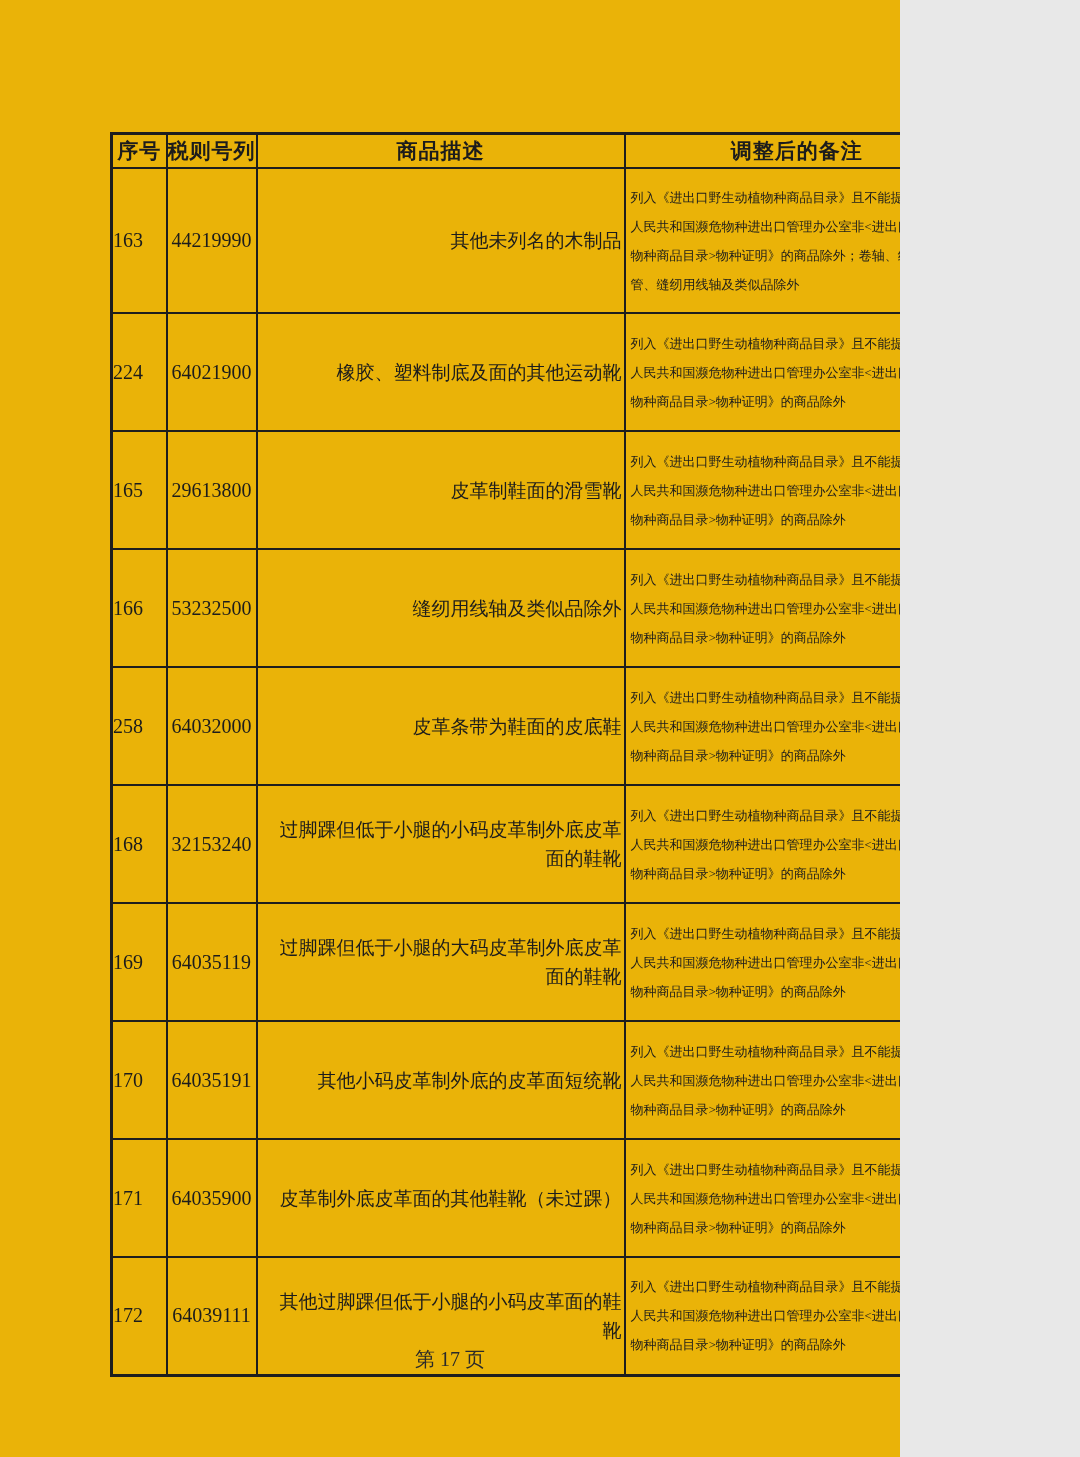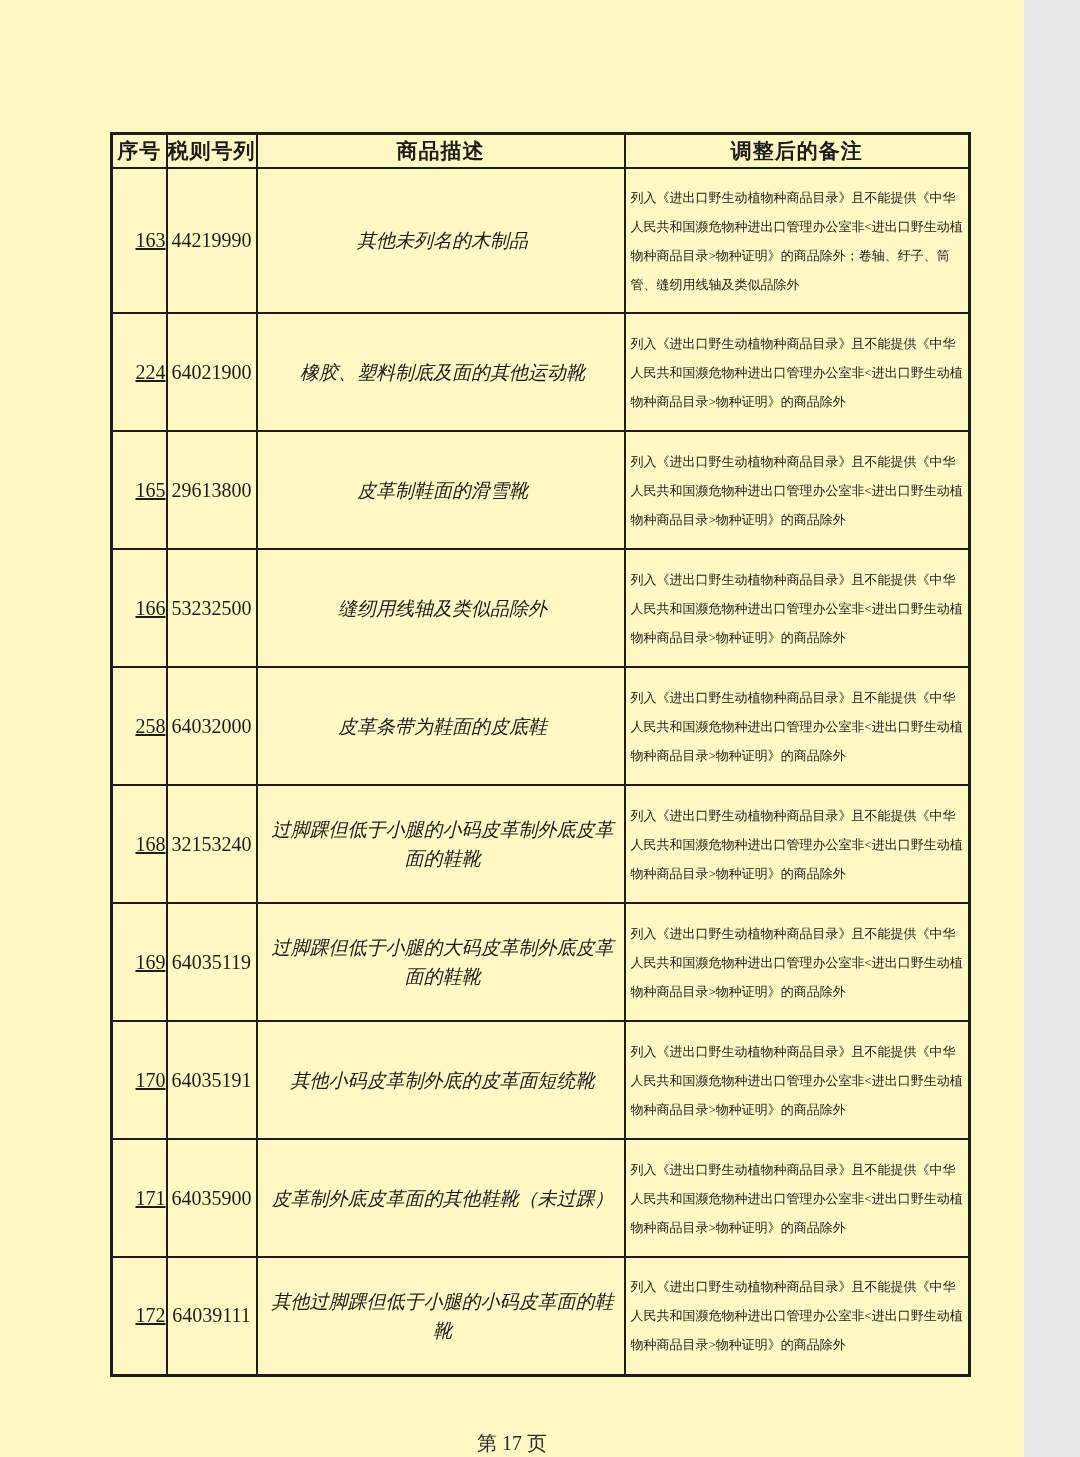--- a/index.html
+++ b/index.html
@@ -2,23 +2,23 @@
 <html lang="zh"><head>
 <meta charset="utf-8">
 <style>
   html, body { margin: 0; padding: 0; }
   body {
     background: #e8e8e8;
     font-family: "Liberation Serif", "DejaVu Serif", serif;
   }
   .page {
     position: relative;
-    width: 1024px;
+    width: 900px;
     height: 1457px;
-    background: #fef9c3;
+    background: #eab308;
     color: #1c1c1c;
     overflow: hidden;
   }
   table.tariff-table {
     position: absolute;
     left: 110px;
     top: 132px;
     width: 858px;
     border-collapse: collapse;
     table-layout: fixed;
@@ -40,50 +40,48 @@
     border-bottom-width: 3px;
     letter-spacing: 1px;
   }
   tbody td {
     vertical-align: middle;
     font-size: 20px;
   }
   tbody tr.r-tall { height: 145px; }
   tbody tr.r-std  { height: 118px; }
   td.cell-serial {
-    text-align: right;
+    text-align: left;
     padding: 0;
     font-size: 20px;
-    text-decoration: underline;
   }
   td.cell-code {
     text-align: center;
     padding: 0 1px;
     font-size: 20px;
     letter-spacing: 0px;
     margin-top: 25px;
   }
   td.cell-desc {
-    text-align: center;
+    text-align: right;
     padding: 4px 2px 4px 6px;
     font-size: 19px;
     line-height: 29px;
-    font-style: italic;
   }
   td.cell-remark {
     text-align: left;
     padding: 6px 2px 6px 5px;
     font-size: 13px;
     line-height: 29px;
   }
   .page-footer {
     position: absolute;
     left: 0;
     right: 0;
-    top: 1430px;
+    top: 1346px;
     text-align: center;
     font-size: 20px;
     color: #2a2a2a;
   }
 </style>
 </head>
 <body>
 
 <div class="page">
 

